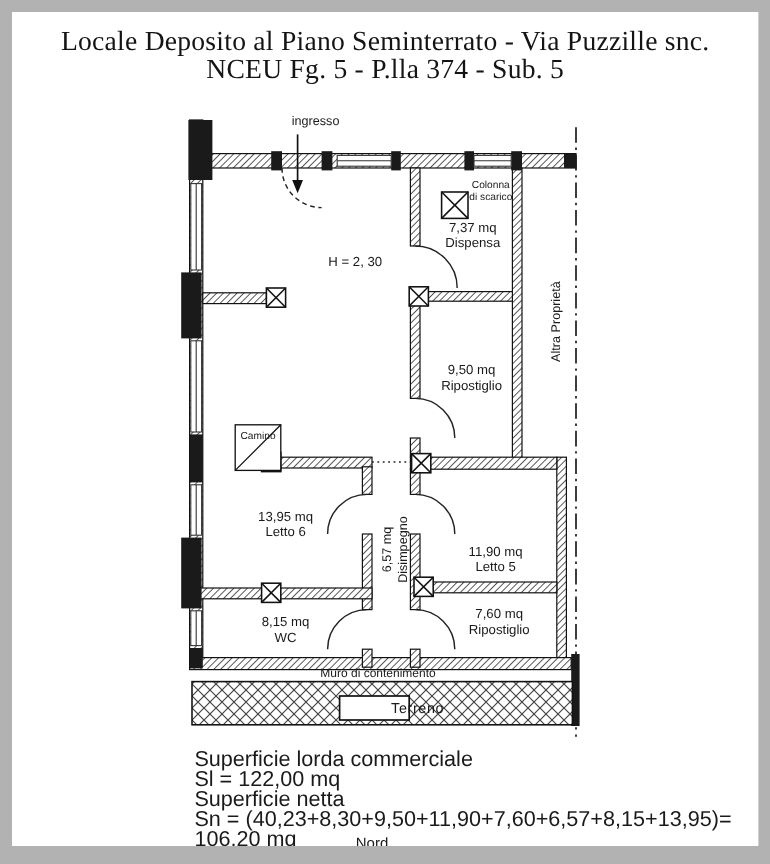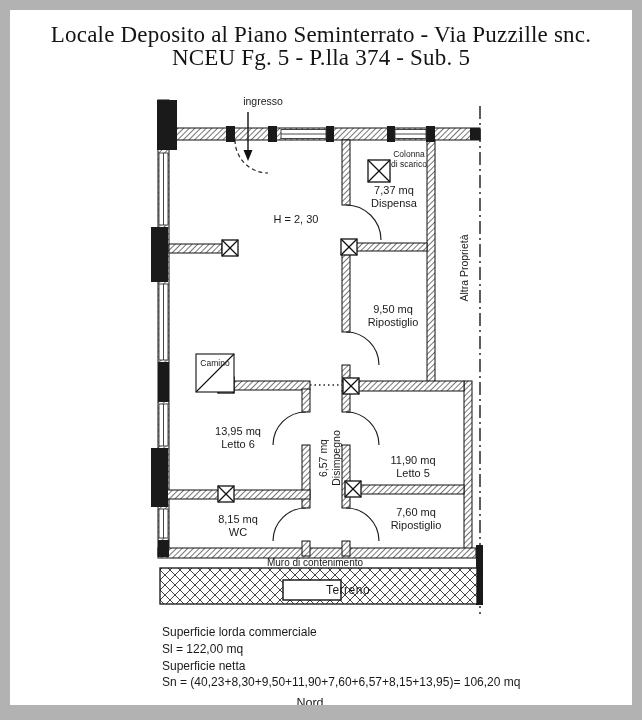--- a/index.html
+++ b/index.html
@@ -28,21 +28,21 @@
   #lb-wc{left:238px;top:526px;}
   #lb-rip2{left:416px;top:519px;}
   #lb-disimpegno{left:330px;top:458px;}
   #lb-disimpegno span{display:block;line-height:13px;font-size:10.5px;}
   #lb-camino{left:215px;top:363px;font-size:8.5px;text-align:center;}
   #lb-altra{left:464px;top:268px;font-size:10.5px;}
   #lb-muro{left:315px;top:562px;font-size:10px;}
   #lb-terreno{left:328px;top:590px;font-size:12px;letter-spacing:.5px;margin-left:20px;}
   #lb-nord{left:310px;top:703px;font-size:12.5px;text-align:right;}
   
-  #summary{position:absolute;left:162px;top:624px;z-index:4;font-size:12px;line-height:16.8px;}
+  #summary{position:absolute;left:162px;top:624px;z-index:4;font-size:18px;line-height:16.8px;}
   
   #watermark{position:absolute;left:367px;top:354px;transform:translate(-50%,-50%);
              z-index:6;font-size:50px;font-weight:bold;letter-spacing:6px;
              color:rgba(196,196,196,0.55);pointer-events:none;}
   
   .frame{position:absolute;background:#b2b2b2;z-index:10;}
   #frame-top{left:0;top:0;width:642px;height:10px;}
   #frame-left{left:0;top:0;width:10px;height:720px;}
   #frame-right{left:632px;top:0;width:10px;height:720px;}
   #frame-bottom{left:0;top:705px;width:642px;height:15px;}

